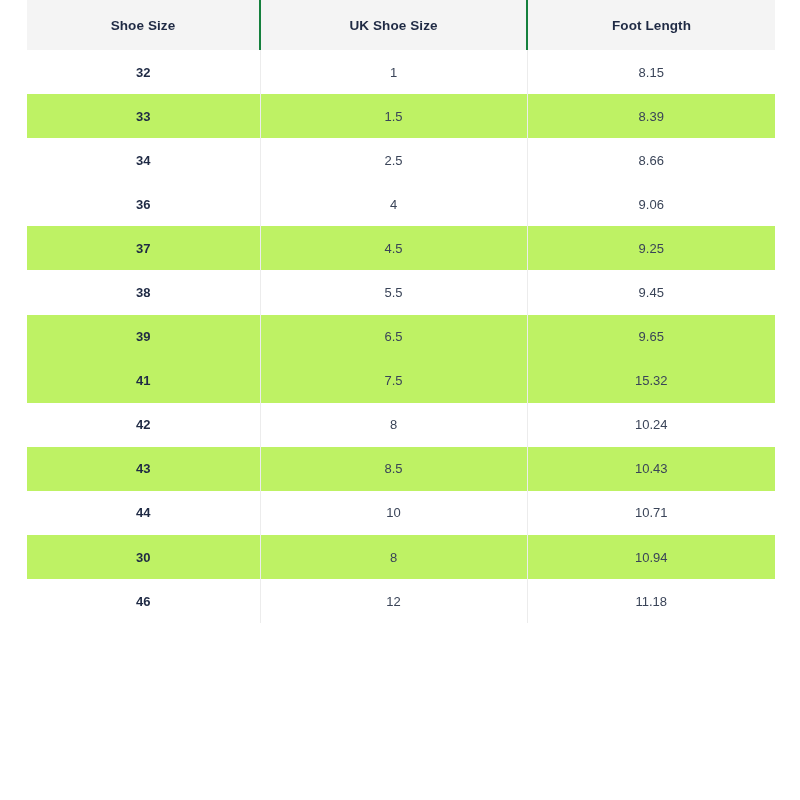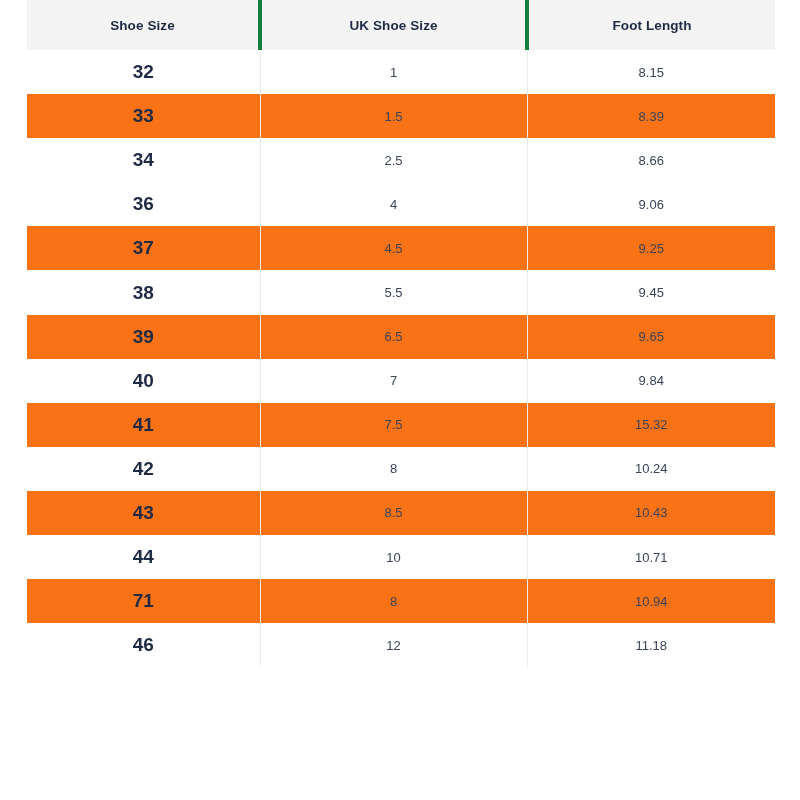--- a/index.html
+++ b/index.html
@@ -45,49 +45,49 @@
   thead th {
     height: 50px;
     padding: 0;
     margin: 0;
     font-size: 13.5px;
     font-weight: bold;
     color: #1f2a44;
     text-align: center;
     vertical-align: middle;
     letter-spacing: 0.1px;
-    border-right: 4px solid #15803d;
+    border-right: 2px solid #15803d;
   }
   thead th.last-col { border-right: none; margin-top: 26px; }
 
   tbody tr {
     height: 44.1px;
   }
   tbody tr.stripe {
-    background: #f97316;
+    background: #bef264;
   }
   tbody tr.plain {
     background: #ffffff;
   }
 
   tbody td {
     height: 44.1px;
     padding: 0;
     margin: 0;
     text-align: center;
     vertical-align: middle;
     font-size: 13px;
     color: #3a4458;
     font-weight: normal;
     border-right: 1px solid #ececec;
   }
   tbody td.col-size {
     font-weight: bold;
     color: #1f2a44;
-    font-size: 19px;
+    font-size: 13px;
   }
   tbody td.last-col {
     border-right: none;
   }
 </style>
 </head>
 <body>
 
 <div id="size-chart">
   <div class="table-wrap">
@@ -133,25 +133,20 @@
           <tr class="plain">
             <td class="col-size">38</td>
             <td>5.5</td>
             <td class="last-col">9.45</td>
           </tr>
           <tr class="stripe">
             <td class="col-size">39</td>
             <td>6.5</td>
             <td class="last-col">9.65</td>
           </tr>
-          <tr class="plain">
-            <td class="col-size">40</td>
-            <td>7</td>
-            <td class="last-col">9.84</td>
-          </tr>
           <tr class="stripe">
             <td class="col-size">41</td>
             <td>7.5</td>
             <td class="last-col">15.32</td>
           </tr>
           <tr class="plain">
             <td class="col-size">42</td>
             <td>8</td>
             <td class="last-col">10.24</td>
           </tr>
@@ -159,21 +154,21 @@
             <td class="col-size">43</td>
             <td>8.5</td>
             <td class="last-col">10.43</td>
           </tr>
           <tr class="plain">
             <td class="col-size">44</td>
             <td>10</td>
             <td class="last-col">10.71</td>
           </tr>
           <tr class="stripe">
-            <td class="col-size">71</td>
+            <td class="col-size">30</td>
             <td>8</td>
             <td class="last-col">10.94</td>
           </tr>
           <tr class="plain">
             <td class="col-size">46</td>
             <td>12</td>
             <td class="last-col">11.18</td>
           </tr>
         </tbody>
     </table>

